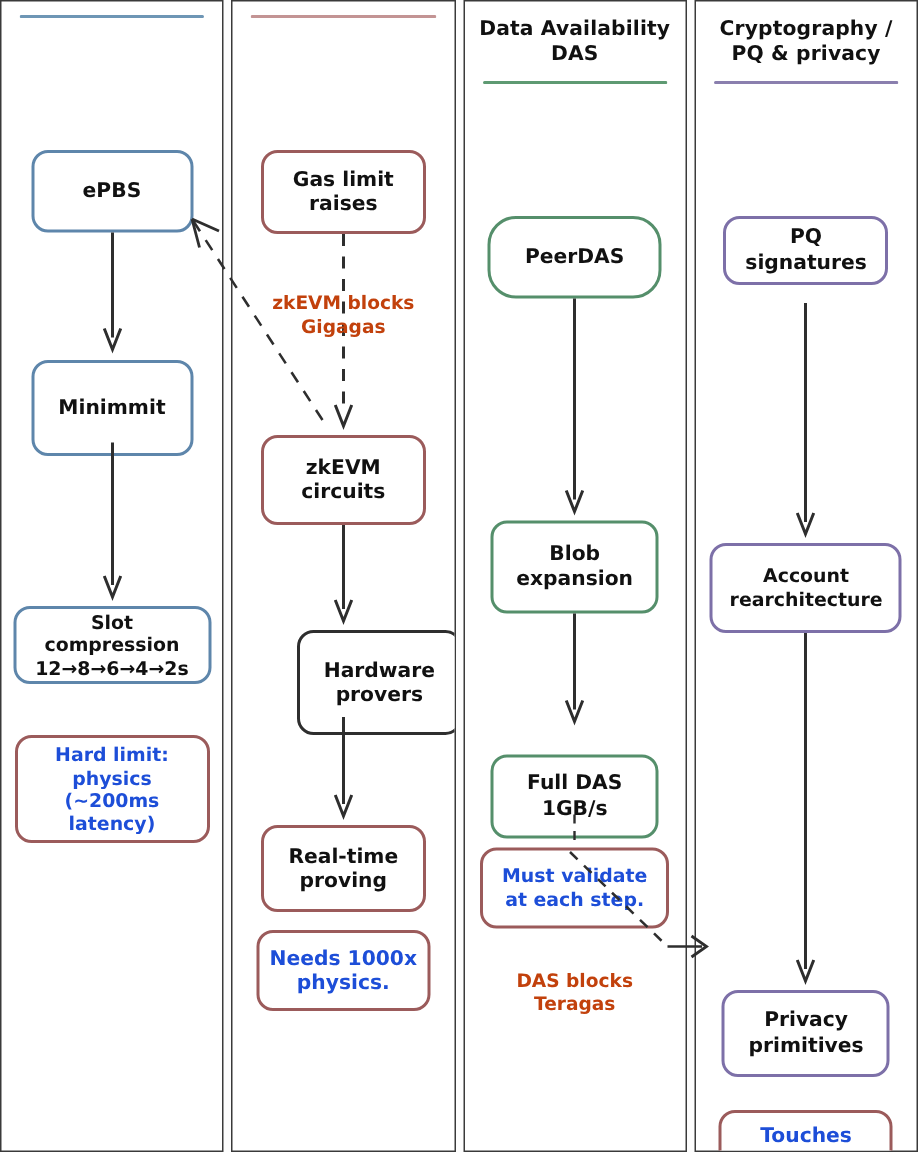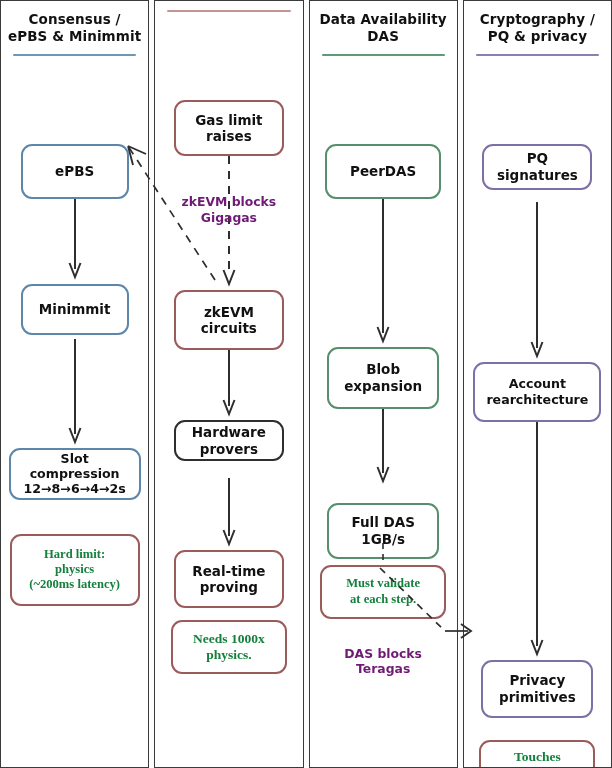--- a/index.html
+++ b/index.html
@@ -60,58 +60,56 @@
     padding:4px 6px;
   }
   .node.small{font-size:12.6px;}
 
   .b-blue{border-color:#5e86ab;}
   .b-maroon{border-color:#9b5b5b;}
   .b-black{border-color:#2e2e2e;}
   .b-green{border-color:#558f6b;}
   .b-purple{border-color:#7d70a8;}
 
-  .t-maroon{color:#15803d;font-family:Liberation Serif, serif;}
+  .t-maroon{color:#1d4ed8;}
 
   .edge{position:absolute;left:50%;transform:translateX(-50%);width:14px;}
   .edge svg{display:block;overflow:visible;}
 
   .edge-label{
     position:absolute;
     text-align:center;
     font-size:12.4px;
     font-weight:600;
     line-height:1.25;
     white-space:pre-line;
-    color:#701a75;
+    color:#c2410c;
   }
 
   #overlay{position:absolute;left:0;top:0;width:612px;height:768px;pointer-events:none;}
 </style>
 </head>
 <body>
 
 <div id="board">
 
   <div class="col c1">
-    <div class="col-head">Consensus /
-ePBS &amp; Minimmit</div>
     <div class="head-rule"></div>
     <div class="stack">
 
       <div class="node b-blue" style="top:88px;width:108px;height:55px;">ePBS</div>
 
       <div class="edge" style="top:143px;height:85px;">
         <svg width="14" height="85" viewBox="0 0 14 85">
           <path d="M7 0 L7 70" stroke="#2e2e2e" stroke-width="2" fill="none"></path>
           <path d="M1.5 64 L7 78 L12.5 64" stroke="#2e2e2e" stroke-width="2" fill="none"></path>
         </svg>
       </div>
 
-      <div class="node b-blue" style="top:228px;width:108px;height:51px;">Minimmit</div>
+      <div class="node b-blue" style="top:228px;width:108px;height:64px;">Minimmit</div>
 
       <div class="edge" style="top:283px;height:110px;">
         <svg width="14" height="110" viewBox="0 0 14 110">
           <path d="M7 0 L7 95" stroke="#2e2e2e" stroke-width="2" fill="none"></path>
           <path d="M1.5 89 L7 103 L12.5 89" stroke="#2e2e2e" stroke-width="2" fill="none"></path>
         </svg>
       </div>
 
       <div class="node b-blue small" style="top:392px;width:132px;height:52px;">Slot compression
 12→8→6→4→2s</div>
@@ -142,21 +140,21 @@
       <div class="node b-maroon" style="top:278px;width:110px;height:60px;">zkEVM
 circuits</div>
 
       <div class="edge" style="top:338px;height:70px;">
         <svg width="14" height="70" viewBox="0 0 14 70">
           <path d="M7 0 L7 56" stroke="#2e2e2e" stroke-width="2" fill="none"></path>
           <path d="M1.5 50 L7 64 L12.5 50" stroke="#2e2e2e" stroke-width="2" fill="none"></path>
         </svg>
       </div>
 
-      <div class="node b-black" style="top:408px;width:110px;height:41px;">Hardware
+      <div class="node b-black" style="top:408px;width:110px;height:70px;margin-left:24px;">Hardware
 provers</div>
 
       <div class="edge" style="top:466px;height:72px;">
         <svg width="14" height="72" viewBox="0 0 14 72">
           <path d="M7 0 L7 58" stroke="#2e2e2e" stroke-width="2" fill="none"></path>
           <path d="M1.5 52 L7 66 L12.5 52" stroke="#2e2e2e" stroke-width="2" fill="none"></path>
         </svg>
       </div>
 
       <div class="node b-maroon" style="top:538px;width:110px;height:58px;">Real-time
@@ -166,21 +164,21 @@
 physics.</div>
     </div>
   </div>
 
   <div class="col c3">
     <div class="col-head">Data Availability
 DAS</div>
     <div class="head-rule"></div>
     <div class="stack">
 
-      <div class="node b-green" style="top:88px;width:116px;height:55px;">PeerDAS</div>
+      <div class="node b-green" style="top:88px;width:116px;height:55px;border-radius:19px;">PeerDAS</div>
 
       <div class="edge" style="top:143px;height:148px;">
         <svg width="14" height="148" viewBox="0 0 14 148">
           <path d="M7 0 L7 134" stroke="#2e2e2e" stroke-width="2" fill="none"></path>
           <path d="M1.5 128 L7 142 L12.5 128" stroke="#2e2e2e" stroke-width="2" fill="none"></path>
         </svg>
       </div>
 
       <div class="node b-green" style="top:291px;width:112px;height:62px;">Blob
 expansion</div>

